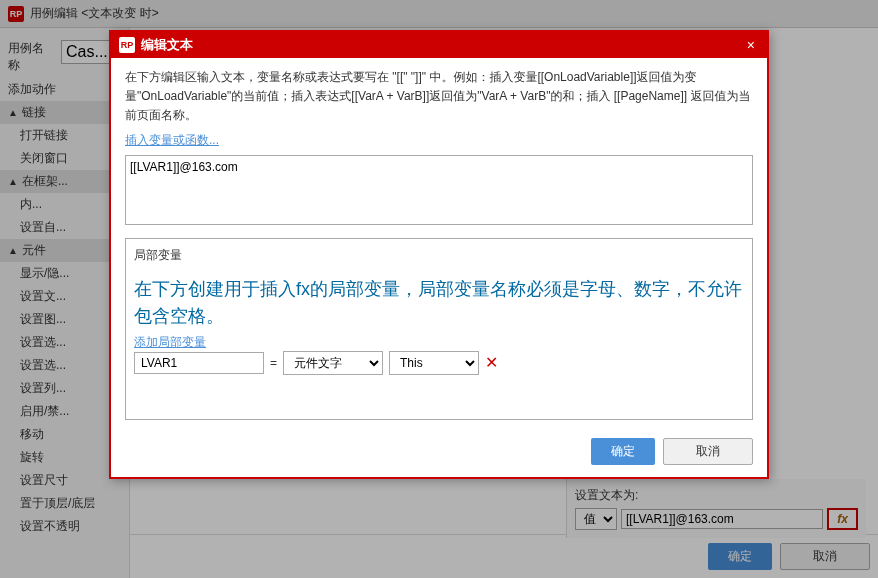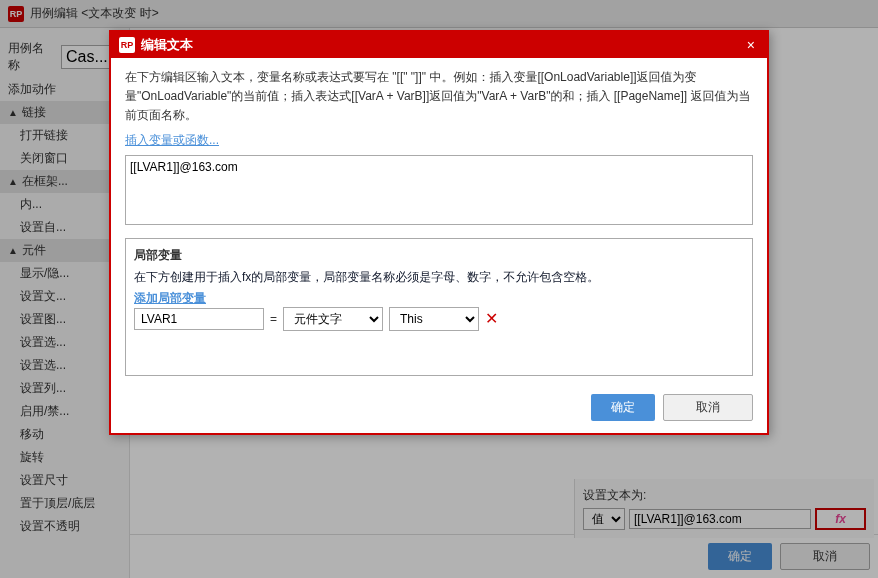--- a/index.html
+++ b/index.html
@@ -141,23 +141,23 @@
       border: 1px solid #aaa;
       padding: 2px 4px;
       font-size: 12px;
       background: white;
       flex: 1;
     }
 
     .fx-button {
       border: 2px solid #cc0000;
       background: white;
-      padding: 2px 18px;
-      font-size: 12px;
-      color: #ec4899;
+      padding: 2px 8px;
+      font-size: 12px;
+      color: #a16207;
       cursor: pointer;
       font-style: italic;
       font-weight: bold;
     }
 
     
     .bottom-buttons {
       padding: 8px;
       display: flex;
       justify-content: flex-end;
@@ -273,39 +273,38 @@
       margin-top: 6px;
     }
 
     .local-var-section {
       border: 1px solid #aaa;
       margin-top: 10px;
       padding: 8px;
     }
 
     .local-var-title {
-      font-weight: bold;
-      color: #333;
-      margin-bottom: 4px;
+      font-weight: normal;
+      color: #333;
+      margin-bottom: 12px;
       font-size: 12px;
     }
 
     .local-var-desc {
-      color: #0f172a;
-      font-size: 12px;
+      color: #0369a1;
+      font-size: 18px;
       line-height: 1.5;
       margin-bottom: 4px;
     }
 
     .local-var-link {
       color: #4a90d9;
       text-decoration: underline;
       cursor: pointer;
       font-size: 12px;
-      font-weight: bold;
     }
 
     .local-var-row {
       display: flex;
       align-items: center;
       gap: 6px;
     }
 
     .local-var-name {
       border: 1px solid #aaa;
@@ -366,21 +365,21 @@
 <div class="outer-window">
 
   <div class="outer-titlebar">
     <span class="rp-icon">RP</span>
     <span>用例编辑 &lt;文本改变 时&gt;</span>
   </div>
 
   <div class="outer-content">
 
     <div class="sidebar">
-      <div style="display:flex; align-items:center; padding: 4px 8px; gap:4px;">
+      <div style="display:flex; align-items:flex-start; padding: 4px 8px; gap:4px;">
         <span class="field-label">用例名称</span>
         <input class="field-input" style="width: 60px;" value="Cas...">
       </div>
       <div class="sidebar-row">
         <span>添加动作</span>
       </div>
       <div class="sidebar-section-header">
         <span class="arrow">▲</span>
         <span>链接</span>
       </div>
@@ -441,21 +440,21 @@
           <span>设置不透明</span>
         </div>
     </div>
 
     <div class="main-area">
       <div class="main-body">
 
         <div style="color:#aaa; font-size:12px; padding:4px;">命名的元件</div>
       </div>
 
-      <div style="position:absolute; bottom:40px; right:4px; width:300px; padding:8px; border-left:1px solid #ddd; background:#fafafa;">
+      <div style="position:absolute; bottom:40px; right:12px; width:300px; padding:8px; border-left:1px solid #ddd; background:#fafafa;">
         <div class="right-panel-label">设置文本为:</div>
         <div class="right-panel-row">
           <select class="right-panel-select">
             <option>值</option>
           </select>
           <input class="right-panel-value" value="[[LVAR1]]@163.com" readonly="" style="">
           <button class="fx-button">fx</button>
         </div>
       </div>
 

